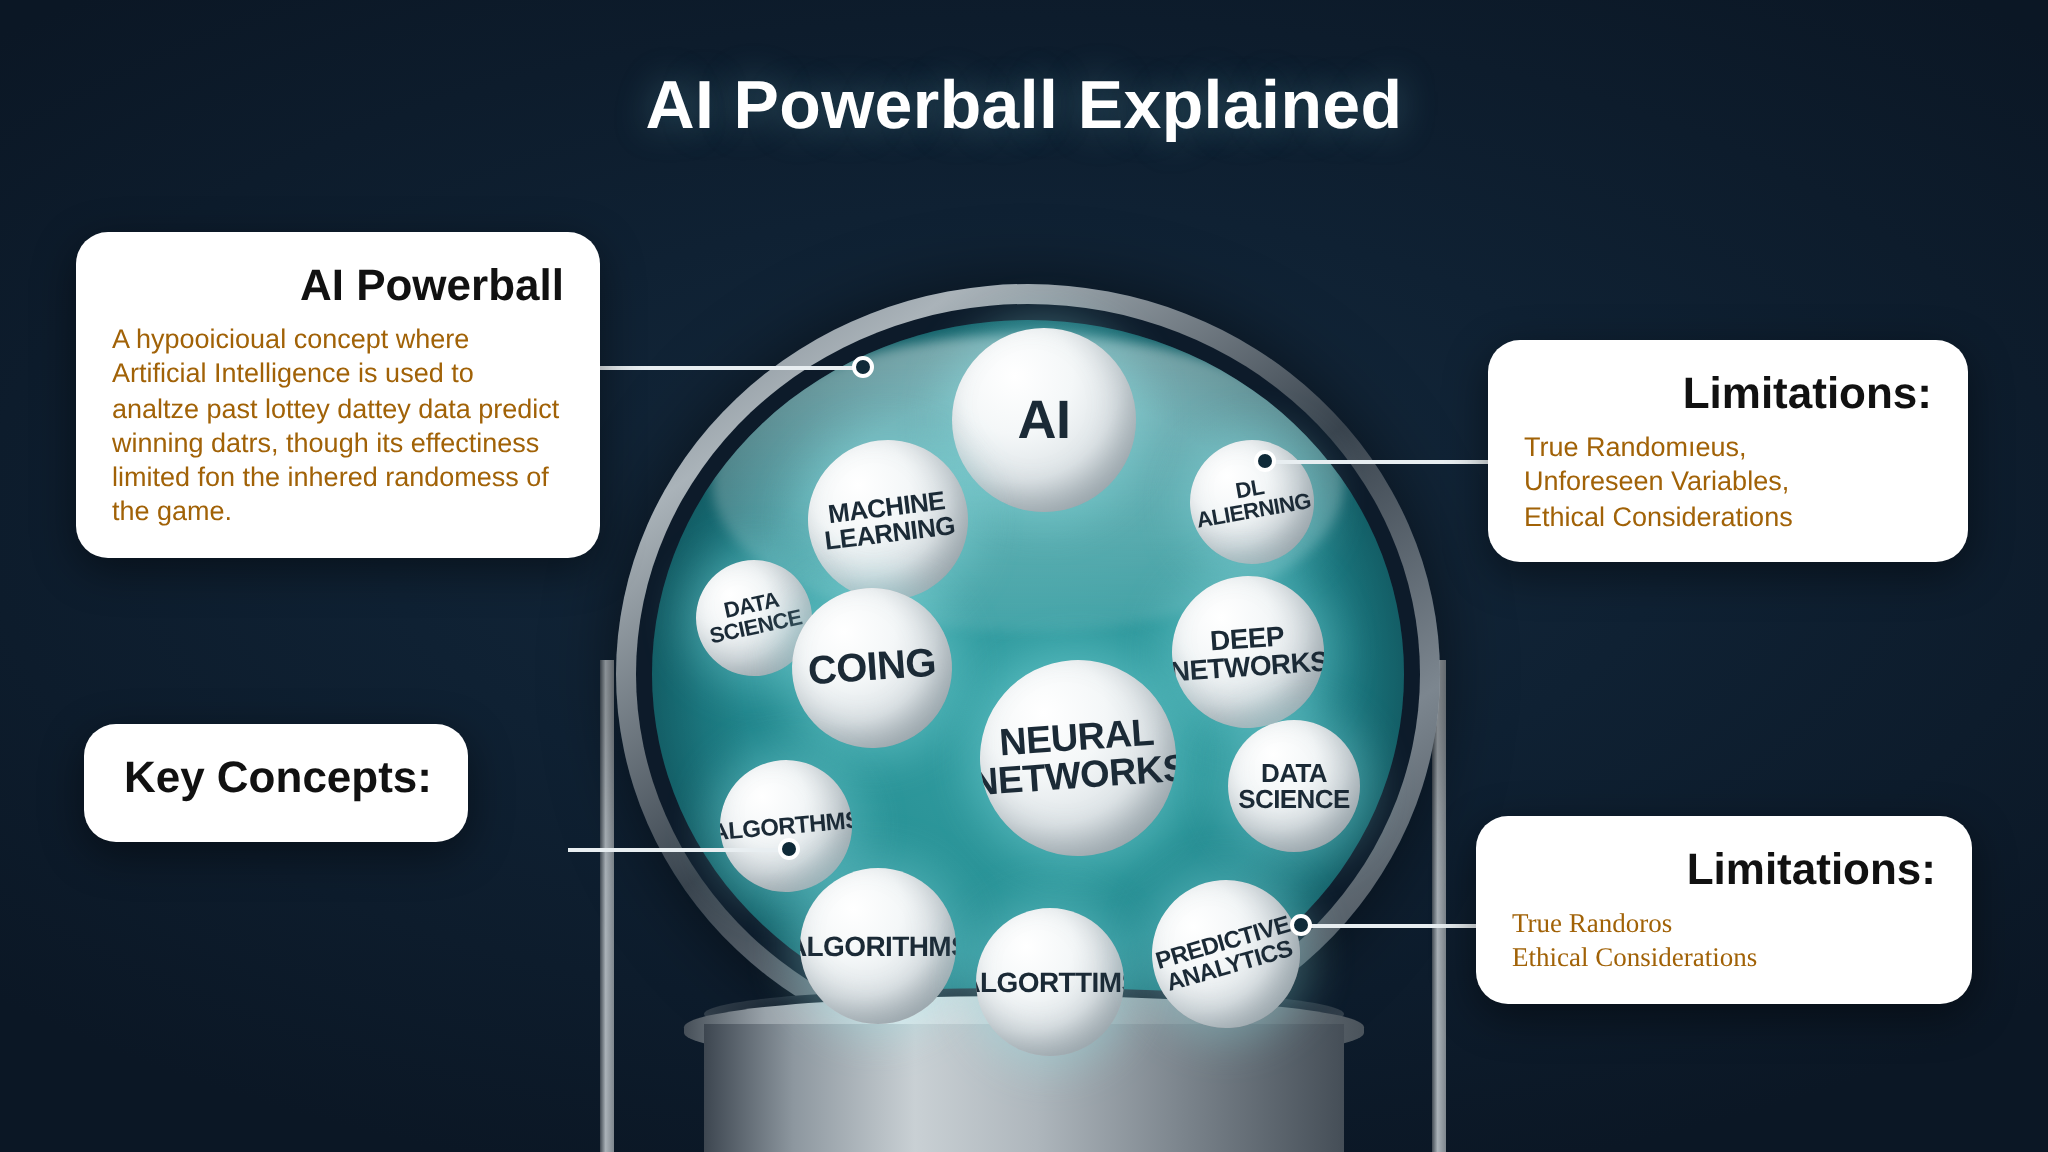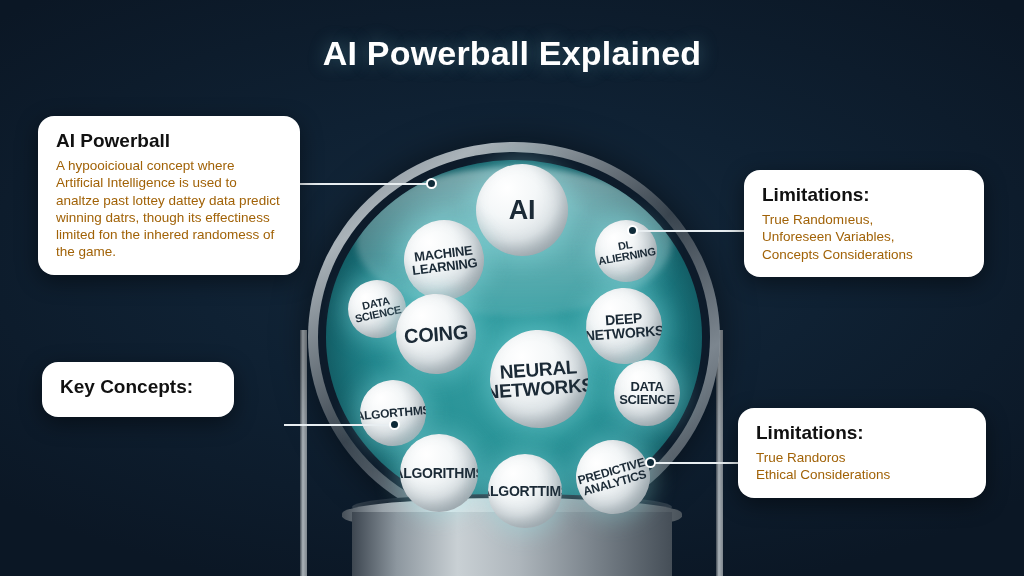--- a/index.html
+++ b/index.html
@@ -131,24 +131,25 @@
   .card {
     position: absolute;
     background: #ffffff;
     border-radius: 16px;
     padding: 14px 18px;
     color: #1a1a1a;
     box-shadow: 0 6px 22px rgba(0,0,0,0.45);
     z-index: 20;
   }
   .card h3 {
-    font-size: 19px;
+    font-size: 22px;
     font-weight: bold;
     margin-bottom: 5px;
     color: #111;
+    text-align: right;
   }
   .card p {
     font-size: 13.5px;
     line-height: 1.28;
     color: #a16207;
   }
   .card.c-ai      { left: 38px;  top: 116px; width: 262px; }
   .card.c-key     { left: 42px;  top: 362px; width: 192px; }
   .card.c-lim-top { left: 744px; top: 170px; width: 240px; }
   .card.c-lim-bot { left: 738px; top: 408px; width: 248px; }
@@ -257,22 +258,22 @@
   </div>
 
   <div class="card c-key">
     <h3>Key Concepts:</h3>
   </div>
 
   <div class="card c-lim-top">
     <h3>Limitations:</h3>
     <p style="white-space:pre-line;">True Randomıeus,
 Unforeseen Variables,
-Concepts Considerations</p>
+Ethical Considerations</p>
   </div>
 
   <div class="card c-lim-bot">
     <h3>Limitations:</h3>
-    <p style="white-space:pre-line;">True Randoros
+    <p style="white-space:pre-line;font-family:Liberation Serif, serif;">True Randoros
 Ethical Considerations</p>
   </div>
 
 </div>
 
 </body></html>

